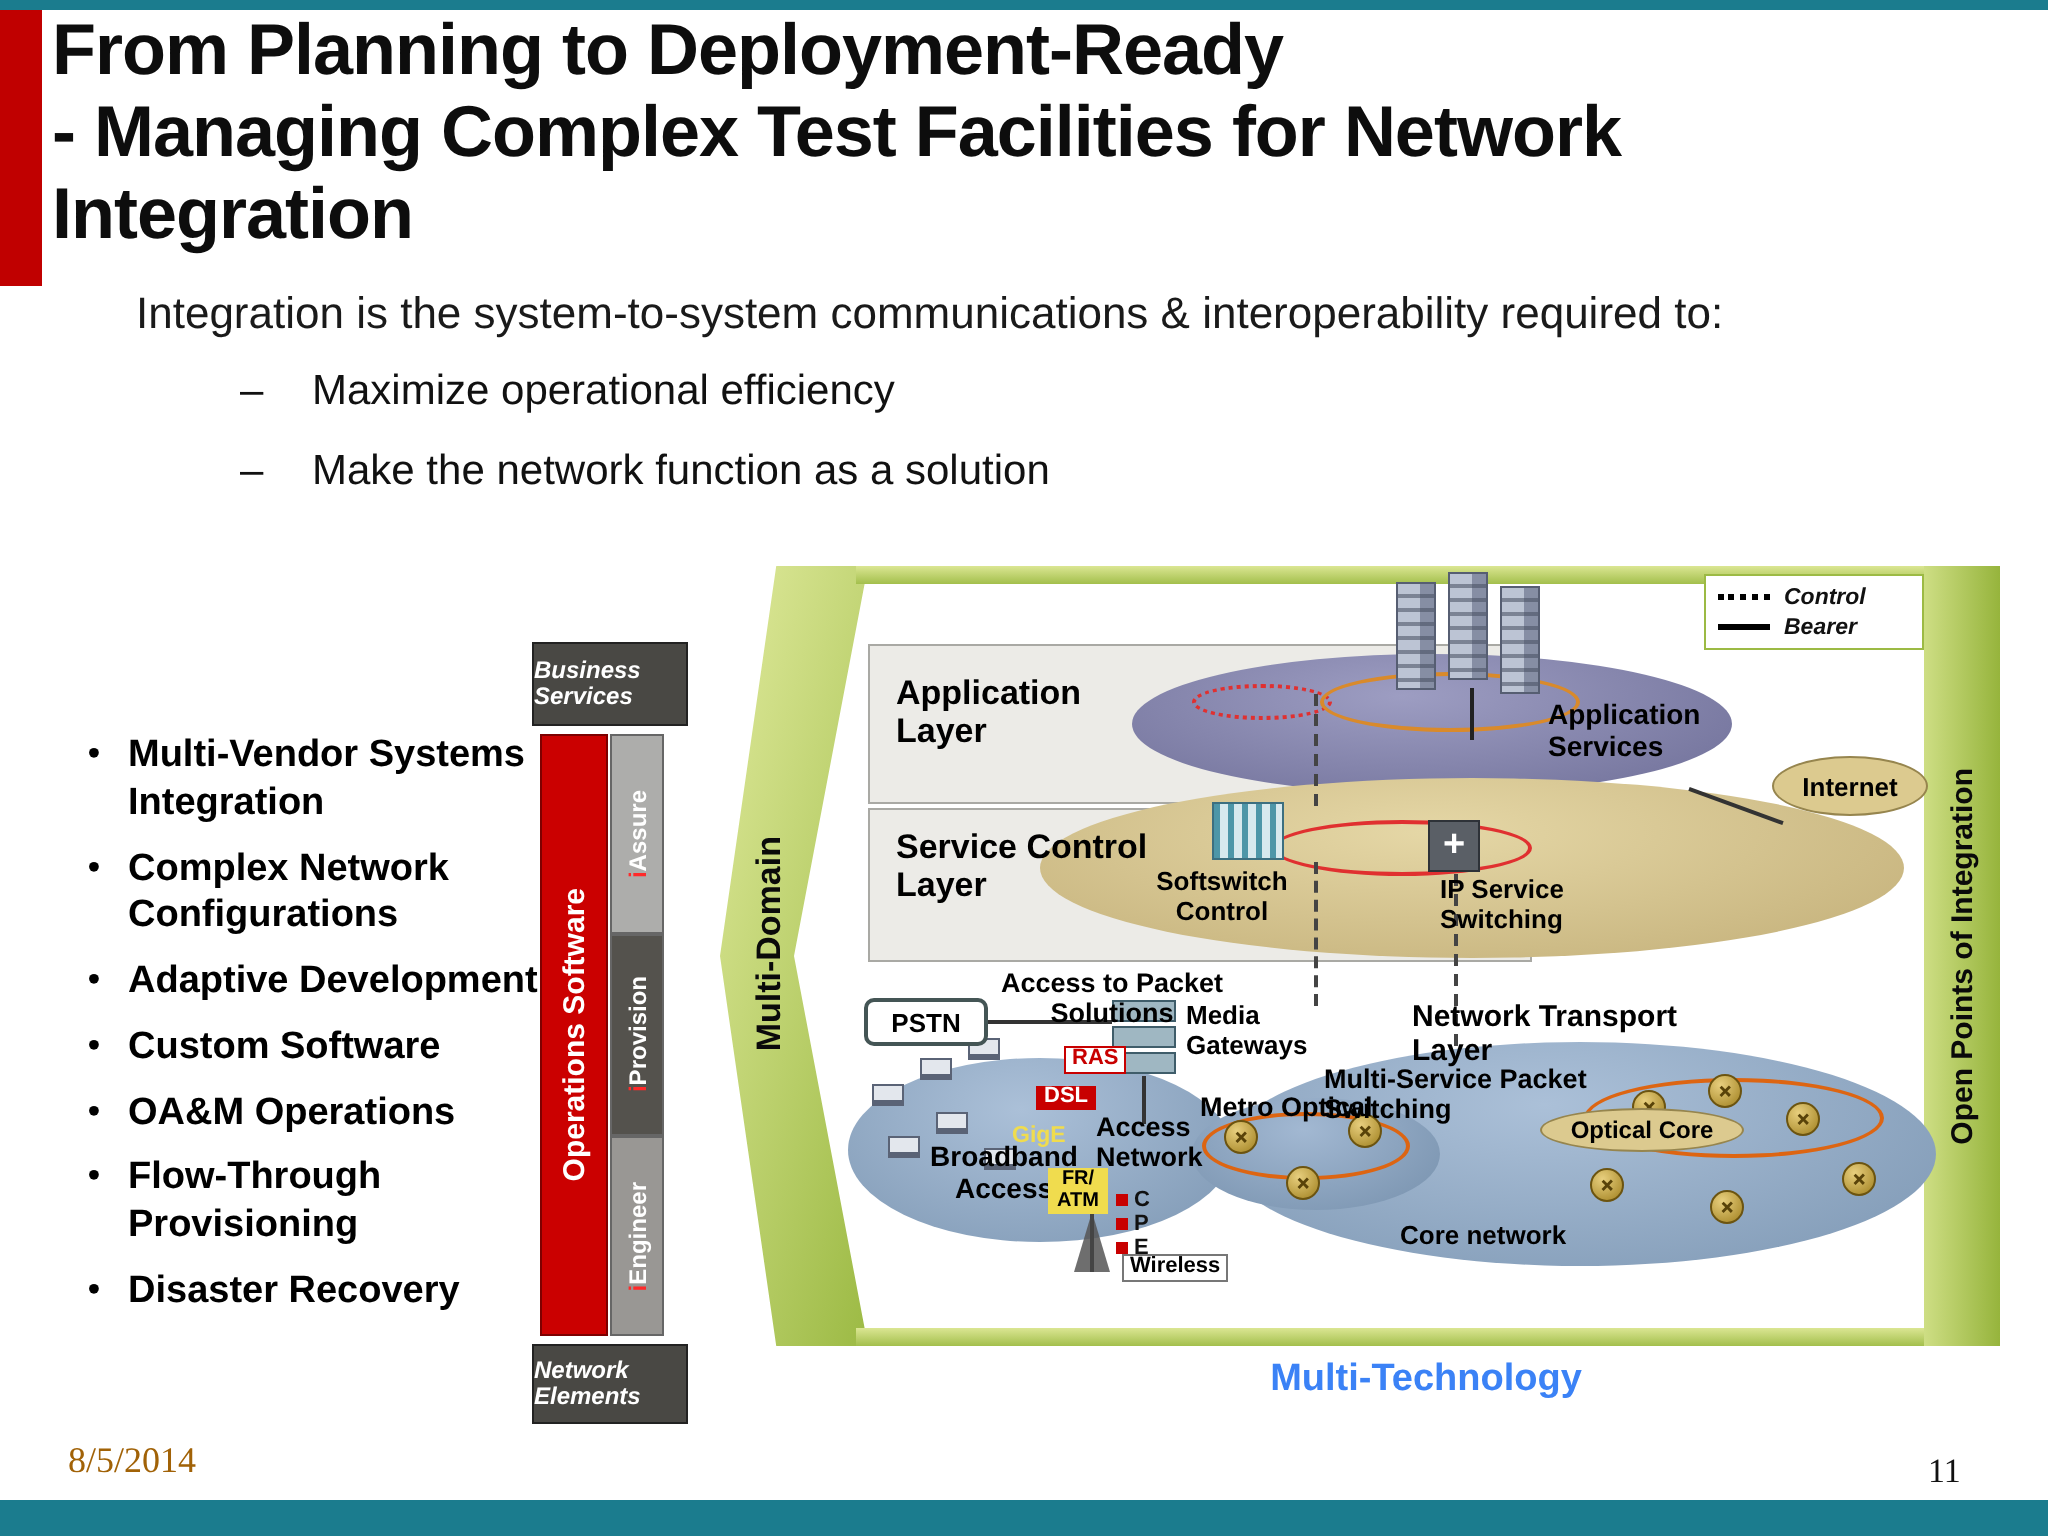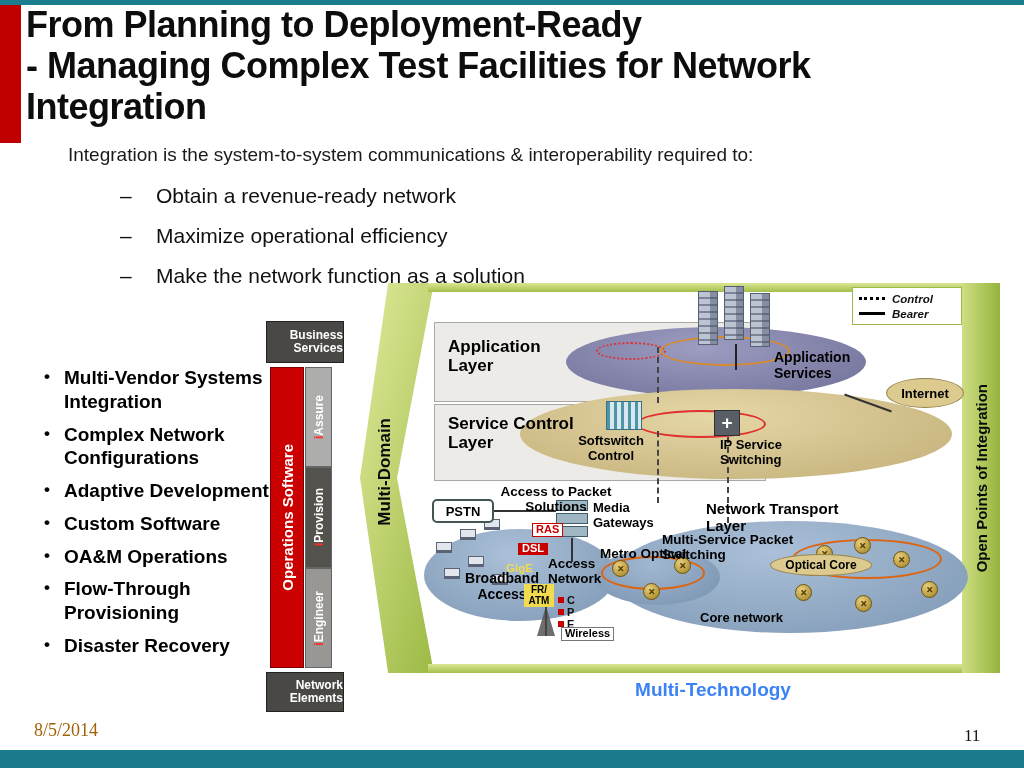--- a/index.html
+++ b/index.html
@@ -7,33 +7,33 @@
   .slide { position:relative; width:1024px; height:768px; background:#ffffff; overflow:hidden; margin:0 auto; }
   .abs { position:absolute; }
 
   
   .top-strip { left:0; top:0; width:1024px; height:5px; background:#1b7c8e; }
   .bottom-strip { left:0; top:750px; width:1024px; height:18px; background:#1b7c8e; }
 
   
   .title-accent { left:0; top:5px; width:21px; height:138px; background:#c00000; }
   .title { left:26px; top:4px; font-size:36px; font-weight:bold; color:#0d0d0d; line-height:1.14; letter-spacing:-0.5px; }
-  .subtitle { left:68px; top:144px; font-size:19px; color:#1a1a1a; }
+  .subtitle { left:68px; top:144px; font-size:22px; color:#1a1a1a; }
 
   .dash-bullets { left:120px; top:184px; font-size:21px; color:#111; }
   .dash-bullets .db { margin-bottom:16px; padding-left:36px; position:relative; }
   .dash-bullets .db::before { content:"–"; position:absolute; left:0; top:0; }
 
   
   .left-bullets { left:40px; top:366px; width:232px; font-weight:bold; font-size:19px; color:#000; }
   .left-bullets .lb { position:relative; padding-left:24px; margin-bottom:9px; line-height:1.25; }
   .left-bullets .lb::before { content:"•"; position:absolute; left:4px; top:0; font-size:17px; }
 
   
-  .dark-box { background:#494844; color:#fff; font-weight:bold; font-size:12px; display:flex; align-items:center; justify-content:center; text-align:right; line-height:1.1; border:1px solid #222; }
+  .dark-box { background:#494844; color:#fff; font-weight:bold; font-size:12px; display:flex; align-items:center; justify-content:center; text-align:left; line-height:1.1; border:1px solid #222;font-style:italic; }
   .biz-box { left:266px; top:321px; width:78px; height:42px; }
   .net-box { left:266px; top:672px; width:78px; height:40px; }
   .vtext { writing-mode:vertical-rl; transform:rotate(180deg); white-space:nowrap; }
   .ops-bar { left:270px; top:367px; width:34px; height:301px; background:#cb0000; border:1px solid #7d0000; display:flex; align-items:center; justify-content:center; }
   .ops-bar .vtext { color:#fff; font-weight:bold; font-size:15px; }
   .segment { left:305px; width:27px; display:flex; align-items:center; justify-content:center; border:1px solid #666; }
   .seg-assure { top:367px; height:100px; background:#adadab; }
   .seg-provision { top:467px; height:101px; background:#54524d; }
   .seg-engineer { top:568px; height:100px; background:#999794; }
   .segment .vtext { font-weight:bold; font-size:12px; color:#fff; }
@@ -145,21 +145,20 @@
 
   <div class="abs title-accent"></div>
   <div class="abs title">
     <div>From Planning to Deployment-Ready</div>
     <div>- Managing Complex Test Facilities for Network</div>
     <div>Integration</div>
   </div>
   <div class="abs subtitle">Integration is the system-to-system communications &amp; interoperability required to:</div>
 
   <div class="abs dash-bullets">
-    <div class="db">Obtain a revenue-ready network</div>
     <div class="db">Maximize operational efficiency</div>
     <div class="db">Make the network function as a solution</div>
   </div>
 
   <div class="abs left-bullets">
     <div class="lb">Multi-Vendor Systems Integration</div>
     <div class="lb">Complex Network Configurations</div>
     <div class="lb">Adaptive Development</div>
     <div class="lb">Custom Software</div>
     <div class="lb">OA&amp;M Operations</div>

